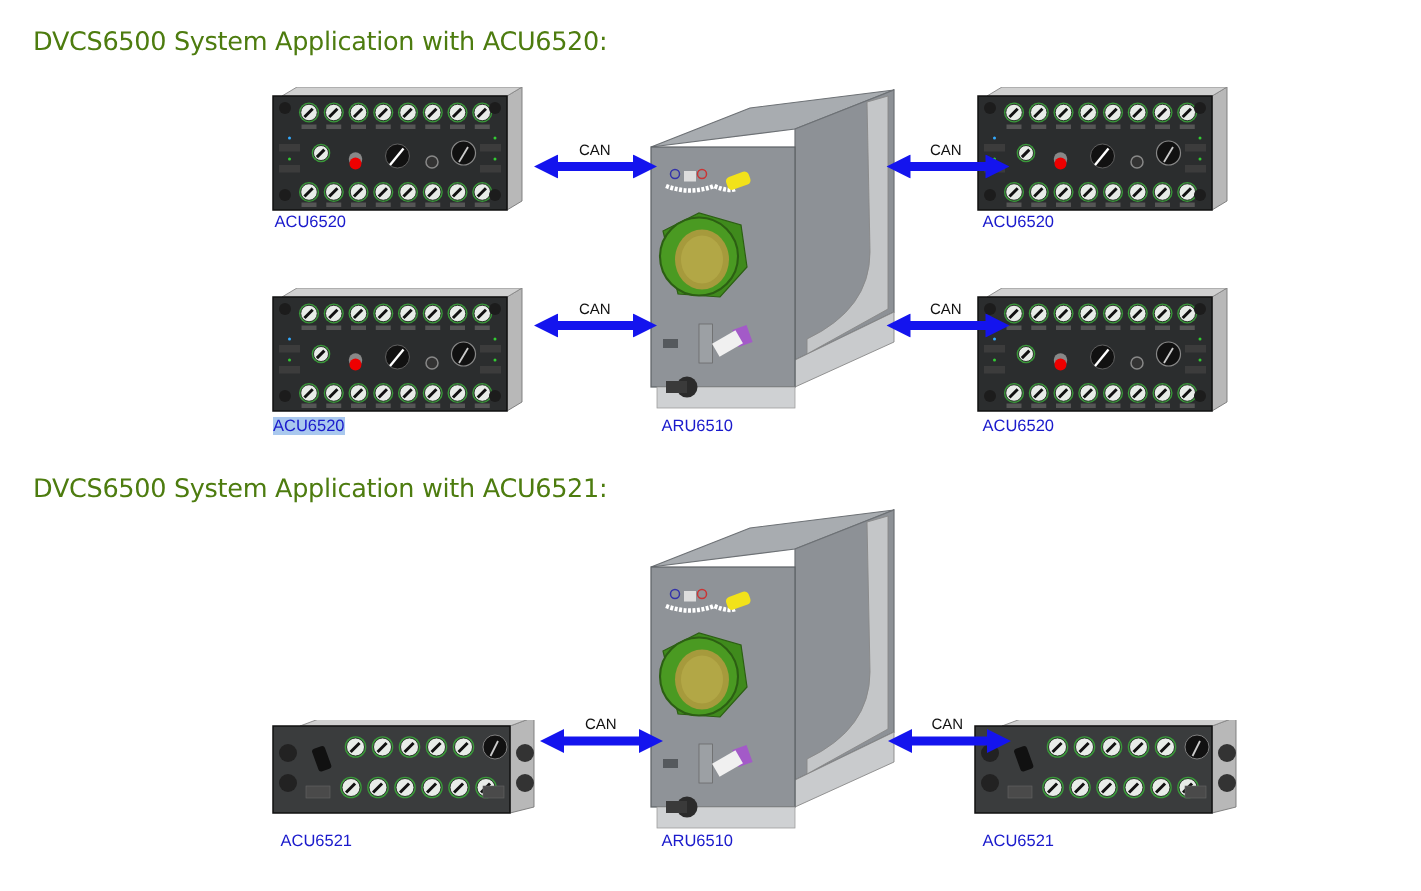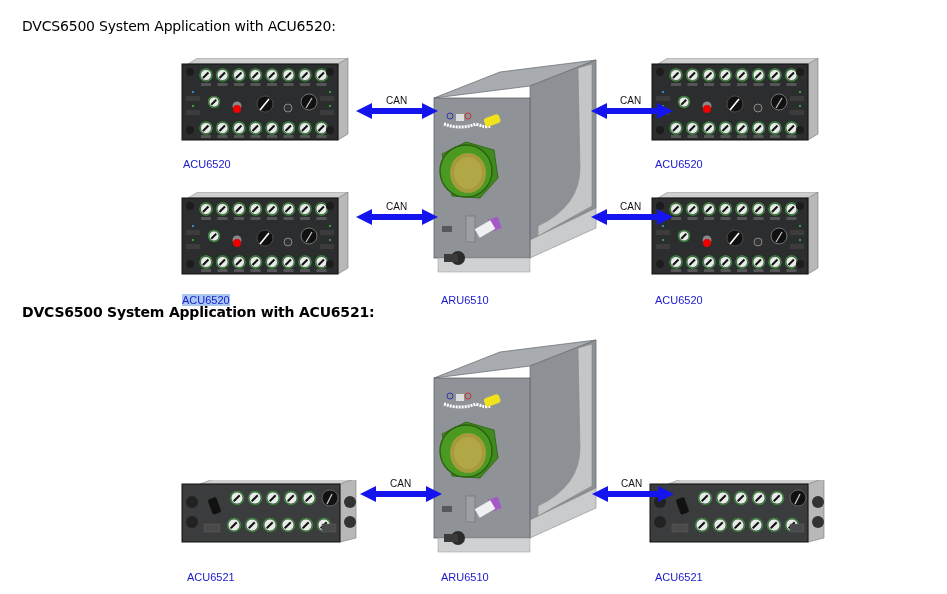--- a/index.html
+++ b/index.html
@@ -1,28 +1,28 @@
 <!DOCTYPE html>
 <html><head>
 <meta charset="utf-8">
 <style>
   html, body { margin: 0; padding: 0; background: #ffffff; }
   body { width: 947px; height: 594px; position: relative; overflow: hidden; font-family: "DejaVu Sans", sans-serif; }
-  .heading { position: absolute; left: 22px; font-size: 14px; color: #000000; font-family: "DejaVu Sans", sans-serif; letter-spacing: -0.2px; }
-  .label { position: absolute; font-family: "Liberation Sans", sans-serif; font-size: 11px; color: #1a1acc; margin-top: 16px; }
+  .heading { position: absolute; left: 22px; font-size: 17px; color: #4d7c0f; font-family: "DejaVu Sans", sans-serif; letter-spacing: -0.2px; }
+  .label { position: absolute; font-family: "Liberation Sans", sans-serif; font-size: 11px; color: #1a1acc; }
   .label.sel { background: #a9c8ee; }
   .can { position: absolute; font-family: Liberation Sans, sans-serif; font-size: 10px; color: #111; }
   .dev { position: absolute; }
   svg { display: block; }
 </style>
 </head>
 <body>
 
 <div class="heading" style="top:18px;">DVCS6500 System Application with ACU6520:</div>
-<div class="heading" style="top:304px;font-weight:bold;">DVCS6500 System Application with ACU6521:</div>
+<div class="heading" style="top:316px;">DVCS6500 System Application with ACU6521:</div>
 
 <div class="dev acu6520" style="left:180px;top:58px;">
     <svg width="170" height="84" viewBox="0 0 170 84">
     <polygon points="158,6 168,0 168,76 158,82" fill="#b8b8b8" stroke="#777" stroke-width="0.6"></polygon>
     <polygon points="8,6 18,0 168,0 158,6" fill="#d0d0d0" stroke="#888" stroke-width="0.6"></polygon>
     <rect x="2" y="6" width="156" height="76" fill="#2b2d2e" stroke="#111"></rect>
       <g>
     <circle cx="26" cy="17" r="6.7" fill="#3a9a3a"></circle>
     <circle cx="26" cy="17" r="5.5" fill="#e8ece8" stroke="#222" stroke-width="0.6"></circle>
     <line x1="22.975" y1="20.025" x2="28.475" y2="14.525" stroke="#111" stroke-width="2"></line>

